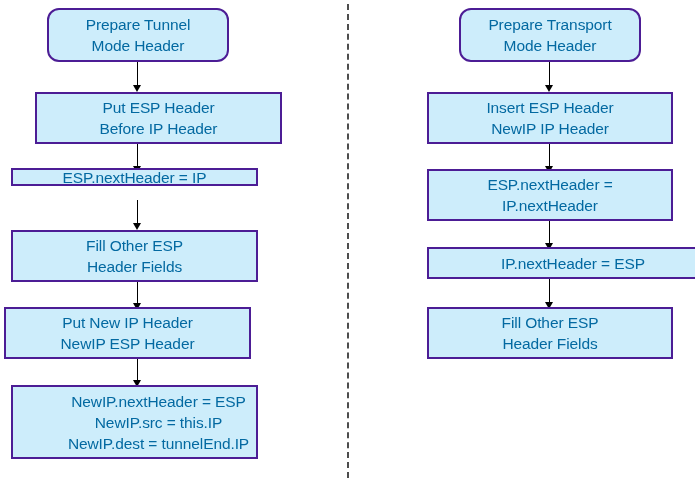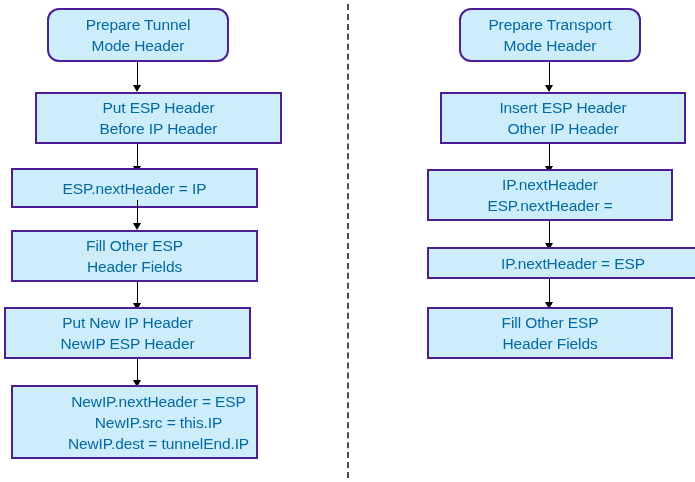--- a/index.html
+++ b/index.html
@@ -83,21 +83,21 @@
 
   <div class="node" style="left:11px; top:92px; width:247px; height:52px;margin-left:24px;">
     <span class="lines">
       <span class="line">Put ESP Header</span>
       <span class="line">Before IP Header</span>
     </span>
   </div>
   <div class="connector" style="left:137px; top:144px; height:25px;"></div>
   <div class="arrowhead" style="left:133px; top:166px;"></div>
 
-  <div class="node" style="left:11px; top:168px; width:247px; height:40px;">
+  <div class="node" style="left:11px; top:168px; width:247px; height:18px;">
     <span class="lines">
       <span class="line">ESP.nextHeader = IP</span>
     </span>
   </div>
   <div class="connector" style="left:137px; top:200px; height:26px;"></div>
   <div class="arrowhead" style="left:133px; top:223px;"></div>
 
   <div class="node" style="left:11px; top:230px; width:247px; height:52px;">
     <span class="lines">
       <span class="line">Fill Other ESP</span>
@@ -126,33 +126,33 @@
 
   <div class="node rounded" style="left:459px; top:8px; width:182px; height:54px;">
     <span class="lines">
       <span class="line">Prepare Transport</span>
       <span class="line">Mode Header</span>
     </span>
   </div>
   <div class="connector" style="left:549px; top:62px; height:26px;"></div>
   <div class="arrowhead" style="left:545px; top:85px;"></div>
 
-  <div class="node" style="left:440px; top:92px; width:246px; height:52px;align-items:center;">
+  <div class="node" style="left:427px; top:92px; width:246px; height:52px;align-items:center;">
     <span class="lines">
       <span class="line">Insert ESP Header</span>
-      <span class="line">Other IP Header</span>
+      <span class="line">NewIP IP Header</span>
     </span>
   </div>
   <div class="connector" style="left:549px; top:144px; height:25px;"></div>
   <div class="arrowhead" style="left:545px; top:166px;"></div>
 
   <div class="node" style="left:427px; top:169px; width:246px; height:52px;">
     <span class="lines">
+      <span class="line">ESP.nextHeader =</span>
       <span class="line">IP.nextHeader</span>
-      <span class="line">ESP.nextHeader =</span>
     </span>
   </div>
   <div class="connector" style="left:549px; top:221px; height:25px;"></div>
   <div class="arrowhead" style="left:545px; top:243px;"></div>
 
   <div class="node" style="left:427px; top:247px; width:292px; height:32px;">
     <span class="lines">
       <span class="line">IP.nextHeader = ESP</span>
     </span>
   </div>

